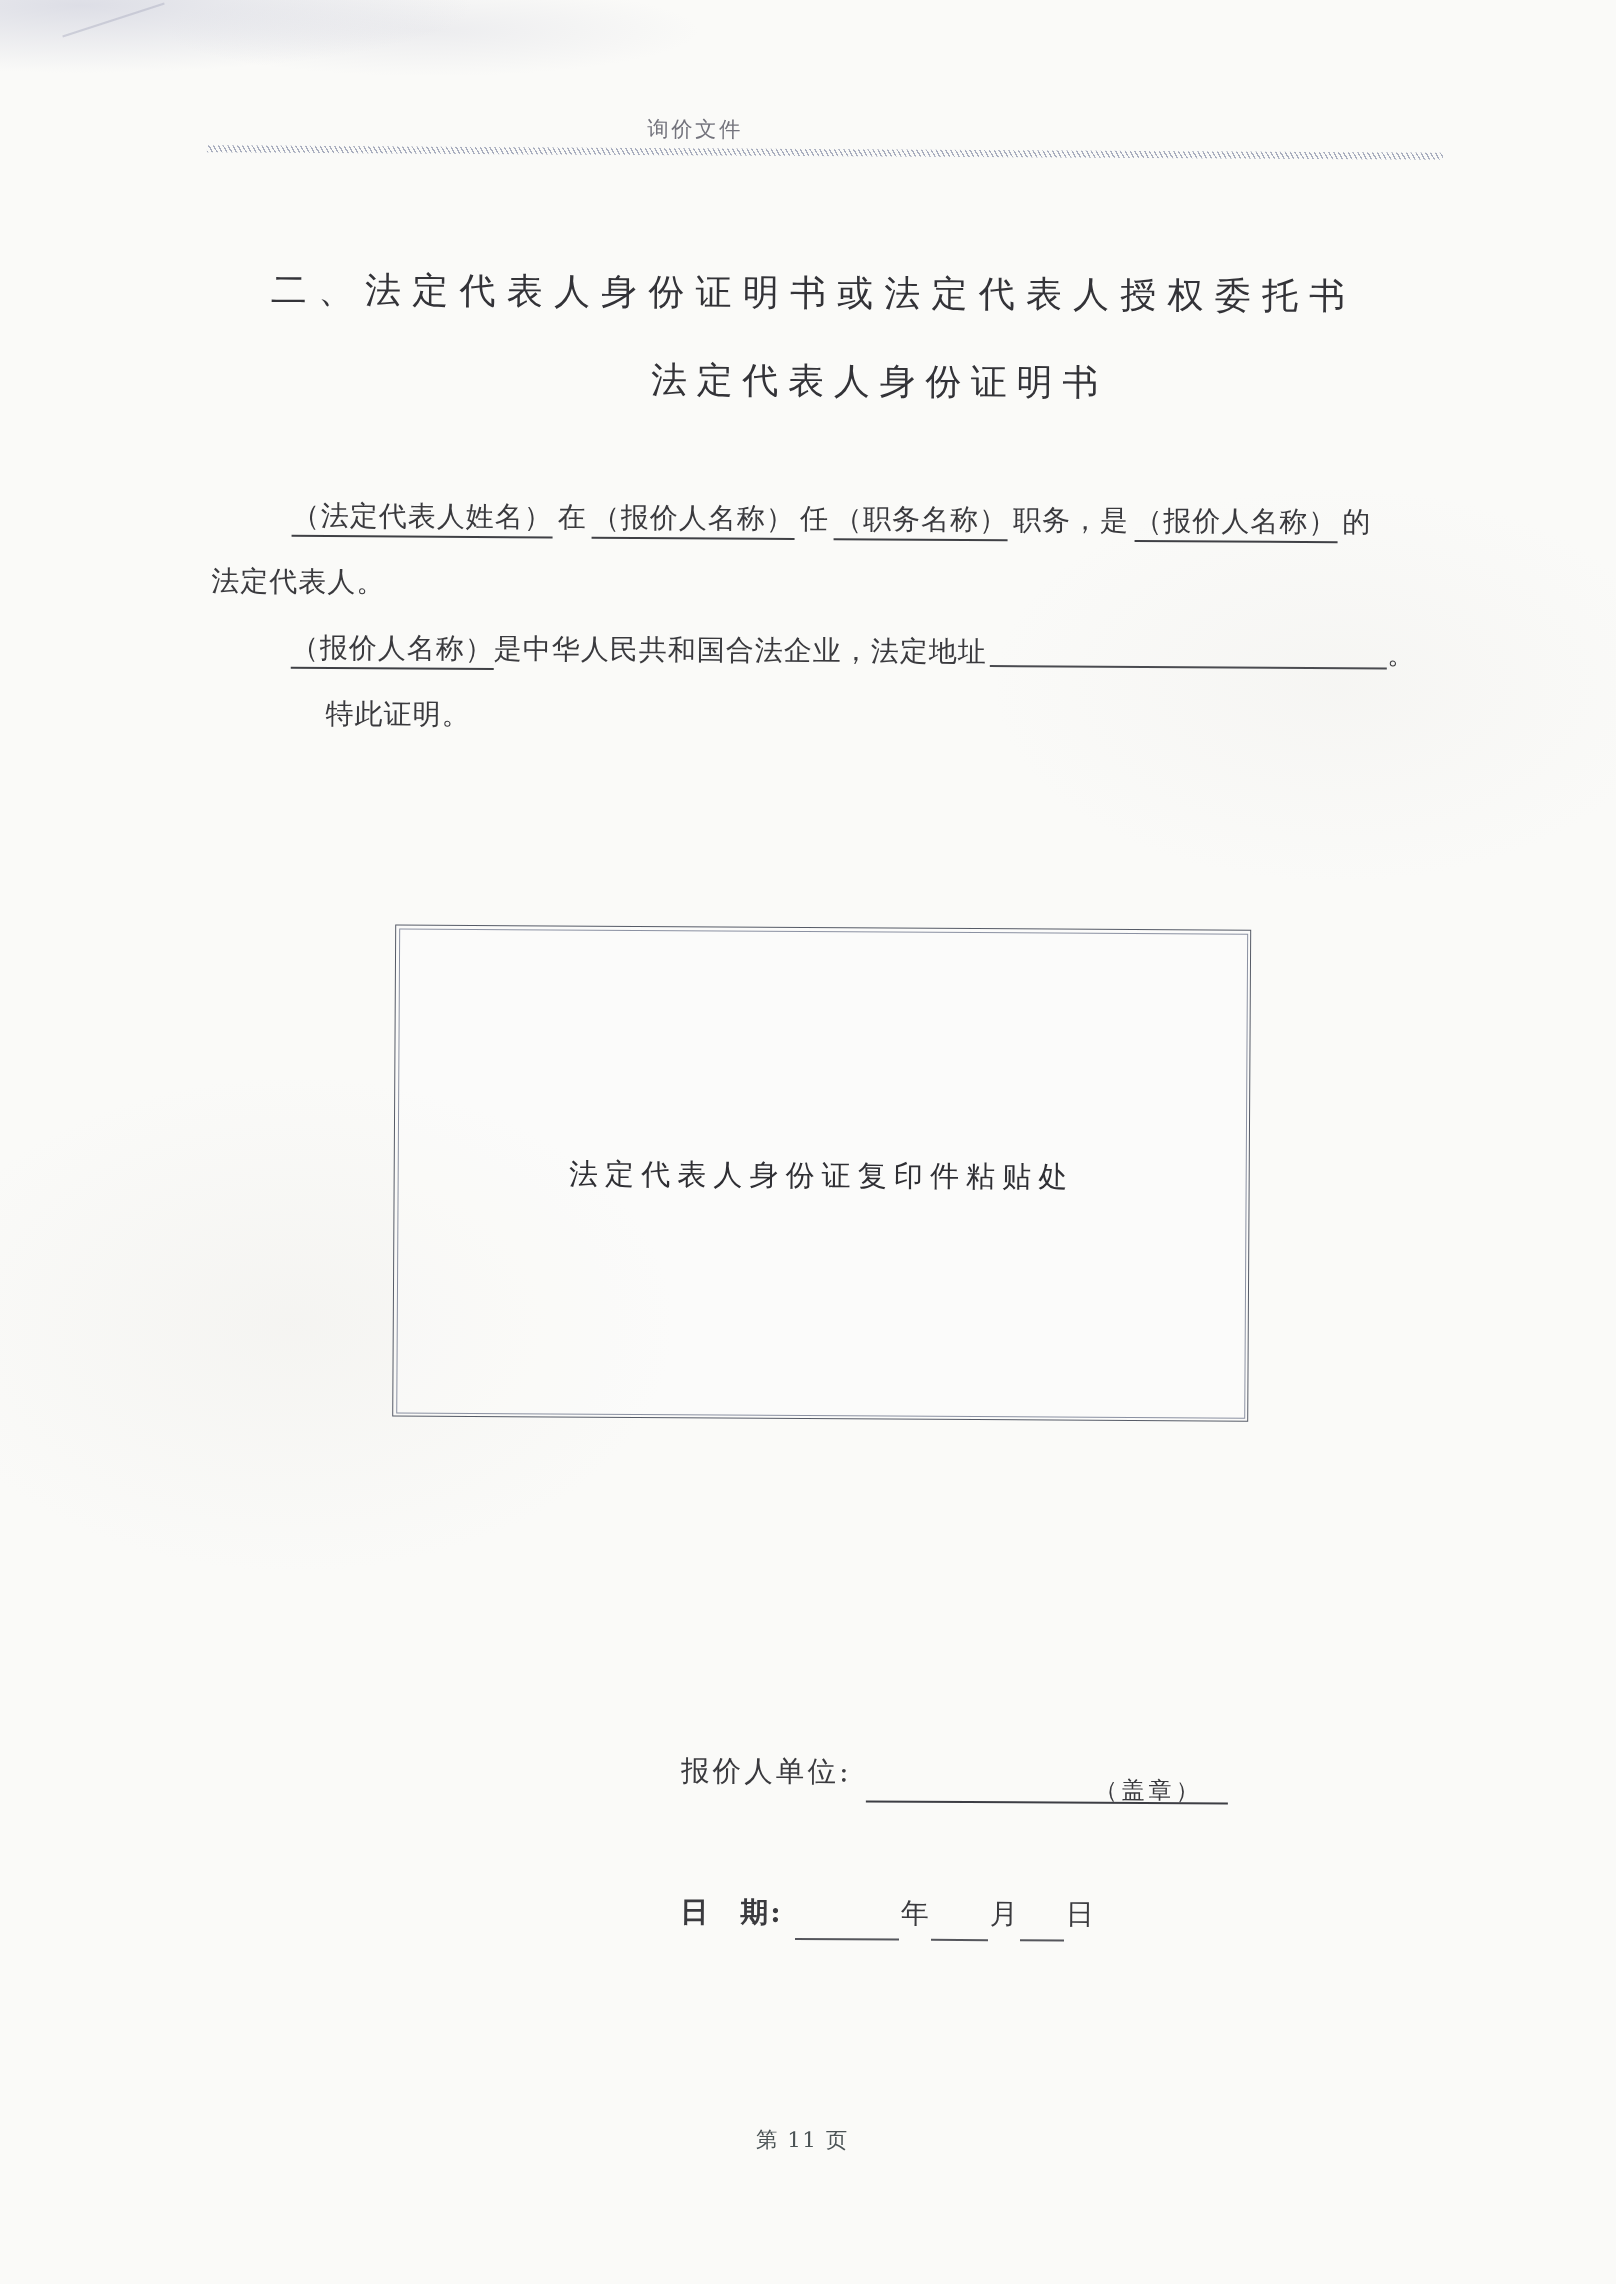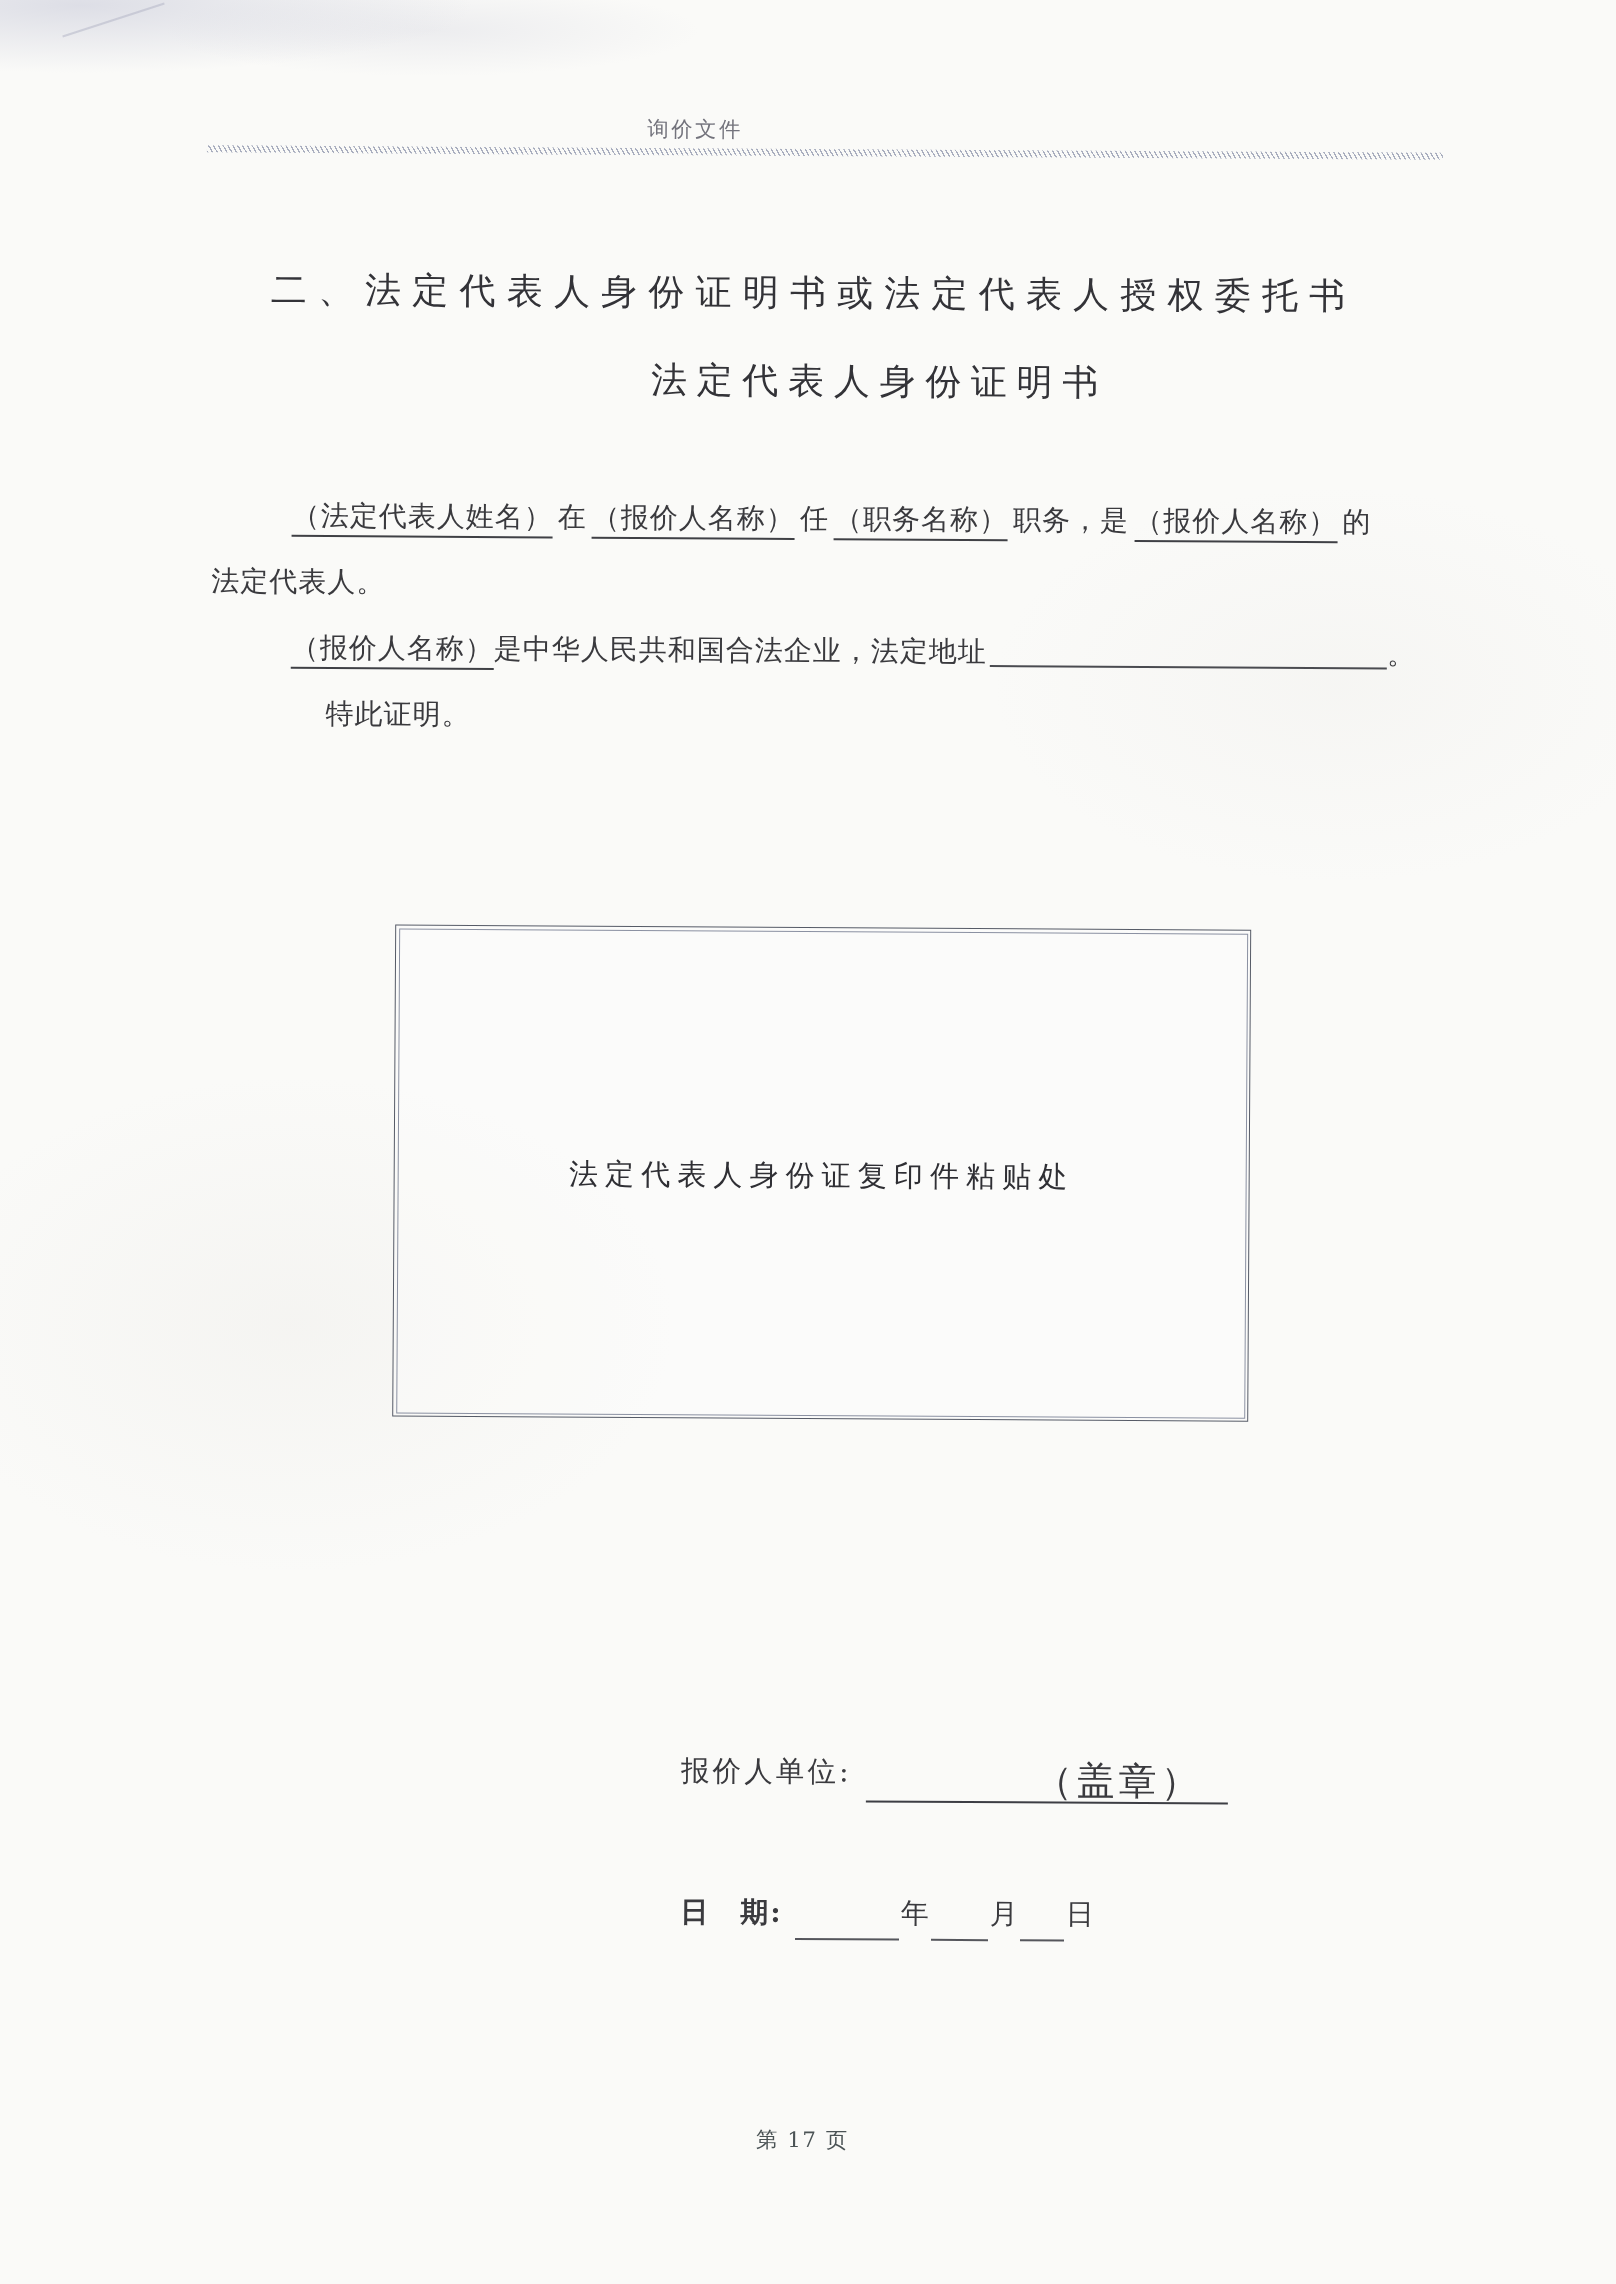--- a/index.html
+++ b/index.html
@@ -80,21 +80,21 @@
     display:flex;align-items:flex-end;height:57px;
     font-size:28.5px;color:#3a3a3e;
   }
   .sig-label{letter-spacing:3.1px;padding-bottom:11.2px;}
   .seal-blank{
     width:337px;margin-left:14.2px;height:55px;
     border-bottom:2.5px solid #3d3e44;
     display:flex;align-items:flex-end;justify-content:flex-end;
     padding:0 25.4px 0 0;box-sizing:content-box;
   }
-  .seal-note{font-size:38px;letter-spacing:4.1px;line-height:1.05;}
+  .seal-note{font-size:23px;letter-spacing:4.1px;line-height:1.05;}
   .date-row{
     position:absolute;top:1893px;left:691px;
     display:flex;align-items:flex-end;height:47px;
     font-size:28px;color:#3a3a3e;
   }
   .date-label{letter-spacing:2px;padding-bottom:8.1px;font-weight:bold;}
   .date-word{padding-bottom:8.1px;margin:0 2px;}
   .date-blank{
     display:inline-block;border-bottom:2px solid #55565c;height:41px;
   }
@@ -152,18 +152,18 @@
       <span class="date-label">日　期:</span>
       <span class="date-blank b1"></span>
       <span class="date-word">年</span>
       <span class="date-blank b2"></span>
       <span class="date-word">月</span>
       <span class="date-blank b3"></span>
       <span class="date-word">日</span>
     </div>
 
     <div class="page-footer">
-      <span>第 17 页</span>
+      <span>第 11 页</span>
     </div>
 
   </div>
 </div>
 
 
 </body></html>

